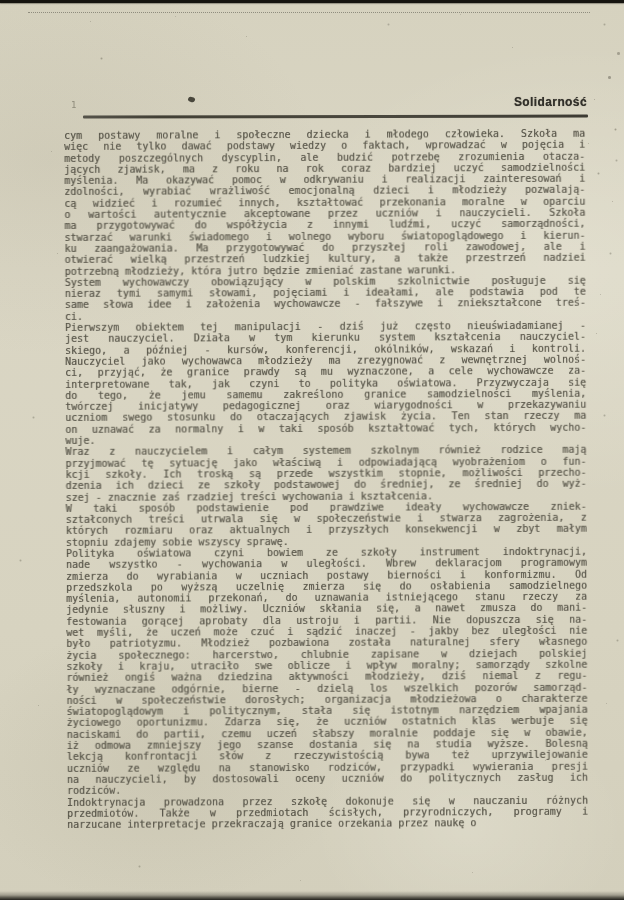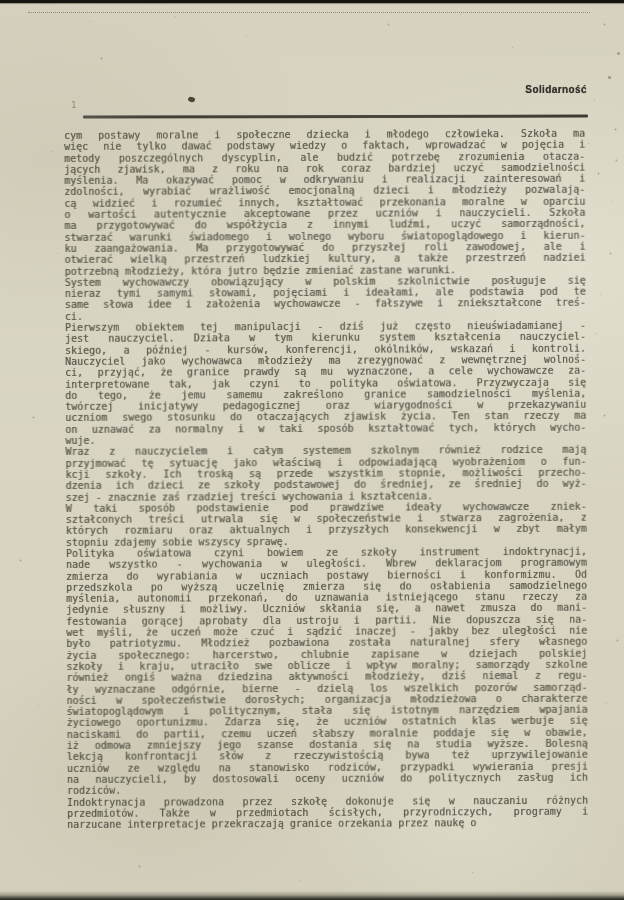--- a/index.html
+++ b/index.html
@@ -24,23 +24,23 @@
   }
   .top-dots{
     position:absolute;left:28px;top:12px;width:562px;height:0;
     border-top:1px dotted rgba(86,83,72,0.55);
   }
   .pagenum{
     position:absolute;left:71px;top:100px;
     font-size:9px;color:rgba(85,82,70,0.55);letter-spacing:1px;
   }
   .masthead{
-    position:absolute;top:84px;right:37px;
+    position:absolute;top:95px;right:37px;
     font-family:"Liberation Sans", sans-serif;
-    font-size:10px;font-weight:600;color:#32302a;letter-spacing:0.4px;
+    font-size:12px;font-weight:600;color:#32302a;letter-spacing:0.4px;
     text-shadow:0 0 0.7px rgba(50,48,42,0.75);
   }
   .header-rule{
     position:absolute;left:83px;top:115px;width:505px;height:3px;
     background:linear-gradient(90deg,#4a4840,#353329 15%,#3d3b32 60%,#2f2d26);
     opacity:0.92;transform:rotate(-0.1deg);border-radius:1px;
   }
   .ink-spot{
     position:absolute;left:188px;top:97px;width:7px;height:5px;
     background:#3a372d;border-radius:55% 40% 50% 45%;opacity:0.9;

